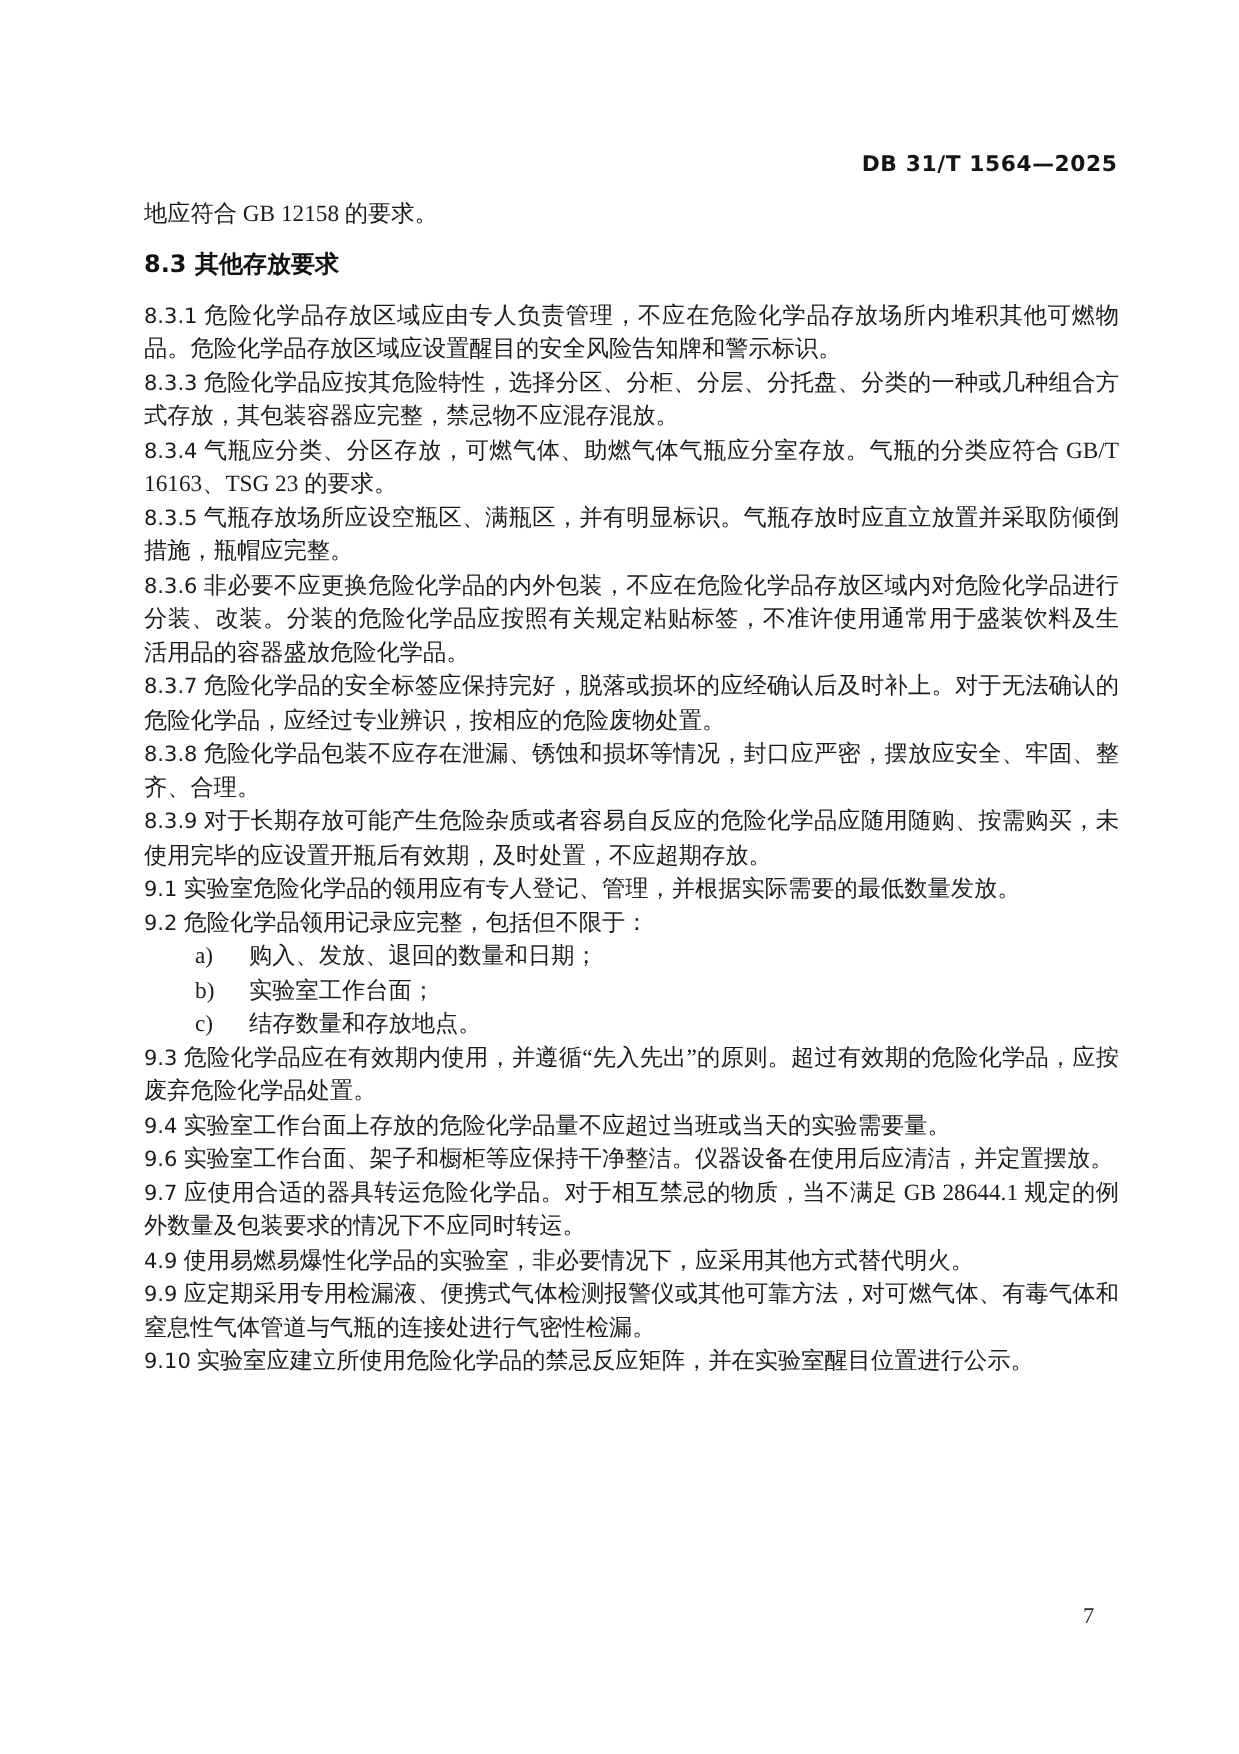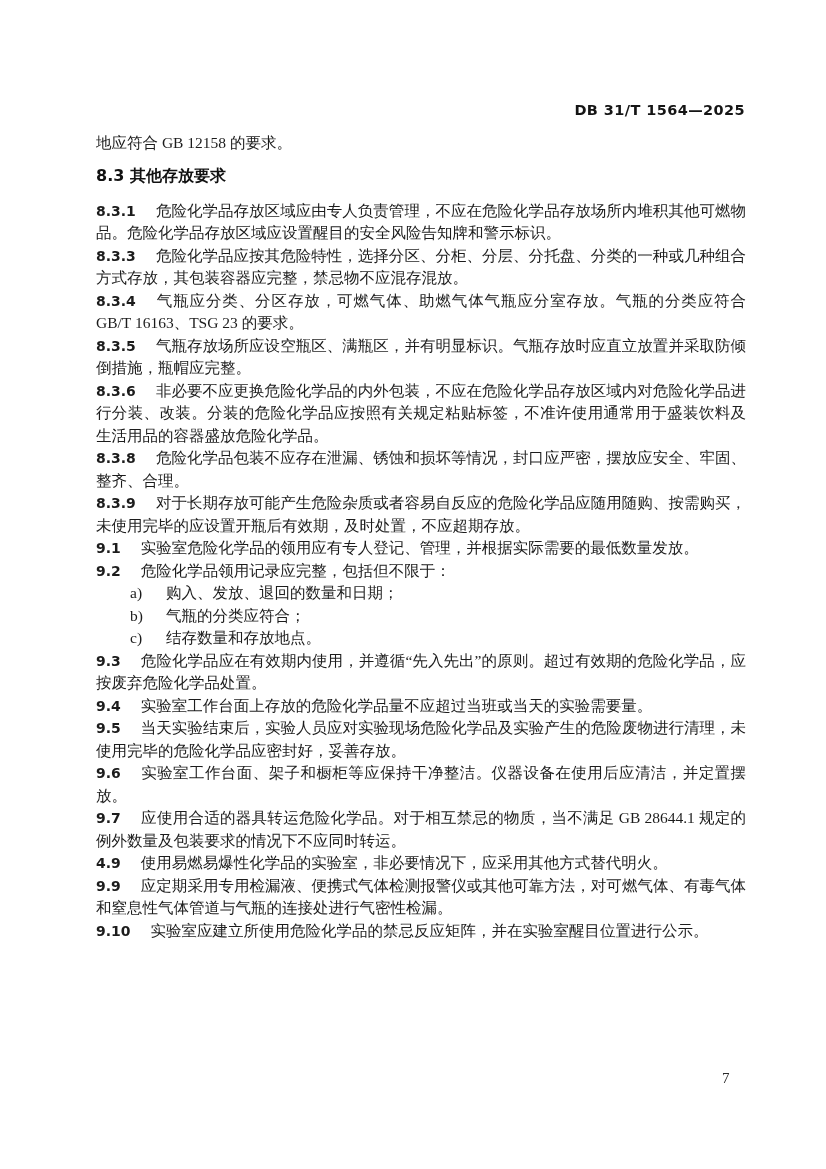--- a/index.html
+++ b/index.html
@@ -31,23 +31,23 @@
   }
   .para {
     margin: 0;
     font-size: 15.5px;
     line-height: 22.5px;
     text-align: justify;
     color: #1c1c1c;
   }
   .clause-num {
     font-family: "DejaVu Sans", sans-serif;
-    font-weight: 700;
+    font-weight: 400;
     font-size: 14px;
-    margin-right: 20px;
+    margin-right: 4px;
     white-space: nowrap;
   }
   .section-heading {
     margin: 10px 0 13px 0;
     font-family: "DejaVu Sans", sans-serif;
     font-weight: 700;
     font-size: 16px;
     line-height: 22px;
     color: #111111;
   }
@@ -91,50 +91,50 @@
     <p class="para clause">
       <span class="clause-num">8.3.4</span><span class="clause-text">气瓶应分类、分区存放，可燃气体、助燃气体气瓶应分室存放。气瓶的分类应符合 GB/T 16163、TSG 23 的要求。</span>
     </p>
     <p class="para clause">
       <span class="clause-num">8.3.5</span><span class="clause-text">气瓶存放场所应设空瓶区、满瓶区，并有明显标识。气瓶存放时应直立放置并采取防倾倒措施，瓶帽应完整。</span>
     </p>
     <p class="para clause">
       <span class="clause-num">8.3.6</span><span class="clause-text">非必要不应更换危险化学品的内外包装，不应在危险化学品存放区域内对危险化学品进行分装、改装。分装的危险化学品应按照有关规定粘贴标签，不准许使用通常用于盛装饮料及生活用品的容器盛放危险化学品。</span>
     </p>
     <p class="para clause">
+      <span class="clause-num">8.3.7</span><span class="clause-text">危险化学品的安全标签应保持完好，脱落或损坏的应经确认后及时补上。对于无法确认的危险化学品，应经过专业辨识，按相应的危险废物处置。</span>
+    </p>
+    <p class="para clause">
       <span class="clause-num">8.3.8</span><span class="clause-text">危险化学品包装不应存在泄漏、锈蚀和损坏等情况，封口应严密，摆放应安全、牢固、整齐、合理。</span>
     </p>
     <p class="para clause">
       <span class="clause-num">8.3.9</span><span class="clause-text">对于长期存放可能产生危险杂质或者容易自反应的危险化学品应随用随购、按需购买，未使用完毕的应设置开瓶后有效期，及时处置，不应超期存放。</span>
     </p>
 
 
     <p class="para clause">
       <span class="clause-num">9.1</span><span class="clause-text">实验室危险化学品的领用应有专人登记、管理，并根据实际需要的最低数量发放。</span>
     </p>
     <p class="para clause">
       <span class="clause-num">9.2</span><span class="clause-text">危险化学品领用记录应完整，包括但不限于：</span>
     </p>
     <p class="para list-item">
       <span class="list-label">a)</span><span class="list-text">购入、发放、退回的数量和日期；</span>
     </p>
     <p class="para list-item">
-      <span class="list-label">b)</span><span class="list-text">气瓶的分类应符合；</span>
+      <span class="list-label">b)</span><span class="list-text">实验室工作台面；</span>
     </p>
     <p class="para list-item">
       <span class="list-label">c)</span><span class="list-text">结存数量和存放地点。</span>
     </p>
     <p class="para clause">
       <span class="clause-num">9.3</span><span class="clause-text">危险化学品应在有效期内使用，并遵循“先入先出”的原则。超过有效期的危险化学品，应按废弃危险化学品处置。</span>
     </p>
     <p class="para clause">
       <span class="clause-num">9.4</span><span class="clause-text">实验室工作台面上存放的危险化学品量不应超过当班或当天的实验需要量。</span>
-    </p>
-    <p class="para clause">
-      <span class="clause-num">9.5</span><span class="clause-text">当天实验结束后，实验人员应对实验现场危险化学品及实验产生的危险废物进行清理，未使用完毕的危险化学品应密封好，妥善存放。</span>
     </p>
     <p class="para clause">
       <span class="clause-num">9.6</span><span class="clause-text">实验室工作台面、架子和橱柜等应保持干净整洁。仪器设备在使用后应清洁，并定置摆放。</span>
     </p>
     <p class="para clause">
       <span class="clause-num">9.7</span><span class="clause-text">应使用合适的器具转运危险化学品。对于相互禁忌的物质，当不满足 GB 28644.1 规定的例外数量及包装要求的情况下不应同时转运。</span>
     </p>
     <p class="para clause">
       <span class="clause-num">4.9</span><span class="clause-text">使用易燃易爆性化学品的实验室，非必要情况下，应采用其他方式替代明火。</span>
     </p>

